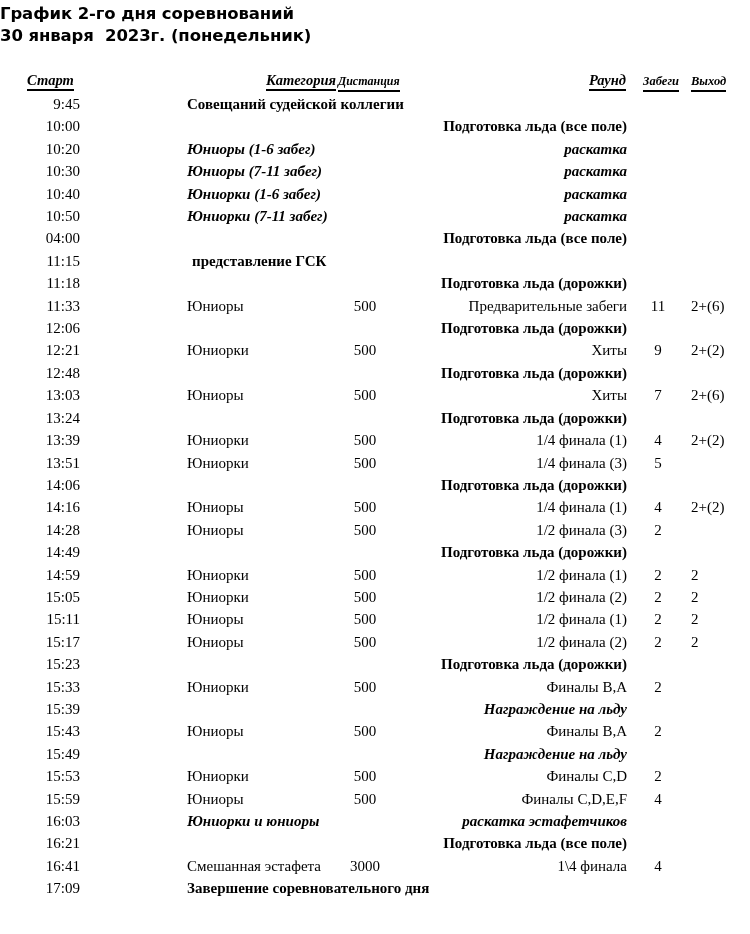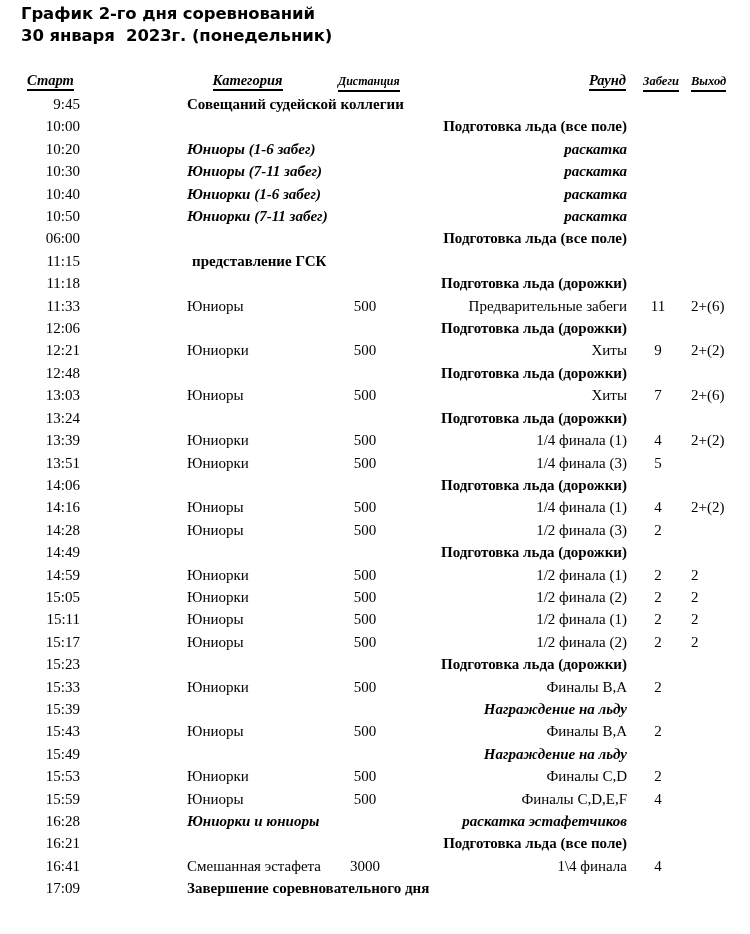--- a/index.html
+++ b/index.html
@@ -20,21 +20,21 @@
   #page {
     position: relative;
     width: 750px;
     height: 934px;
     box-sizing: border-box;
   }
 
   
   .title-block {
     position: absolute;
-    left: 21px;
+    left: 0;
     top: 3px;
     width: 600px;
   }
   .title-line {
     font-family: "DejaVu Sans", "Liberation Sans", sans-serif;
     font-weight: bold;
     font-size: 16.5px;
     line-height: 22px;
     letter-spacing: -0.1px;
     white-space: pre;
@@ -78,21 +78,21 @@
     height: 20px;
     padding-bottom: 1px;
   }
   .hdr .u {
     border-bottom: 2px solid #000;
     display: inline-block;
     padding-bottom: 0px;
     line-height: 17px;
   }
   .hdr-start  { text-align: left;  padding-left: 22px !important; }
-  .hdr-cat    { text-align: center;  padding-left: 68px !important; }
+  .hdr-cat    { text-align: right;  padding-left: 68px !important; }
   .hdr-dist   { text-align: left;  padding-left: 2px !important; font-size: 12px !important; }
   .hdr-round  { text-align: right; padding-right: 5px !important; }
   .hdr-heats  { text-align: center; font-size: 12.5px !important; }
   .hdr-out    { text-align: left; font-size: 12.5px !important; padding-right: 4px !important; }
 
   
   .c-time {
     text-align: right;
     padding-right: 11px !important;
     font-size: 15px;
@@ -203,21 +203,21 @@
         </tr>
         <tr>
           <td class="c-time">10:50</td>
           <td class="c-category bi">Юниорки (7-11 забег)</td>
           <td class="c-distance"></td>
           <td class="c-roundtxt bi">раскатка</td>
           <td class="c-heatnum"></td>
           <td class="c-outnum"></td>
         </tr>
         <tr>
-          <td class="c-time">06:00</td>
+          <td class="c-time">04:00</td>
           <td class="c-category n"></td>
           <td class="c-distance"></td>
           <td class="c-roundtxt b">Подготовка льда (все поле)</td>
           <td class="c-heatnum"></td>
           <td class="c-outnum"></td>
         </tr>
         <tr>
           <td class="c-time">11:15</td>
           <td class="c-category b indent">представление ГСК</td>
           <td class="c-distance"></td>
@@ -411,21 +411,21 @@
         </tr>
         <tr>
           <td class="c-time">15:59</td>
           <td class="c-category n">Юниоры</td>
           <td class="c-distance">500</td>
           <td class="c-roundtxt n">Финалы C,D,E,F</td>
           <td class="c-heatnum">4</td>
           <td class="c-outnum"></td>
         </tr>
         <tr>
-          <td class="c-time">16:28</td>
+          <td class="c-time">16:03</td>
           <td class="c-category bi">Юниорки и юниоры</td>
           <td class="c-distance"></td>
           <td class="c-roundtxt bi">раскатка эстафетчиков</td>
           <td class="c-heatnum"></td>
           <td class="c-outnum"></td>
         </tr>
         <tr>
           <td class="c-time">16:21</td>
           <td class="c-category n"></td>
           <td class="c-distance"></td>

